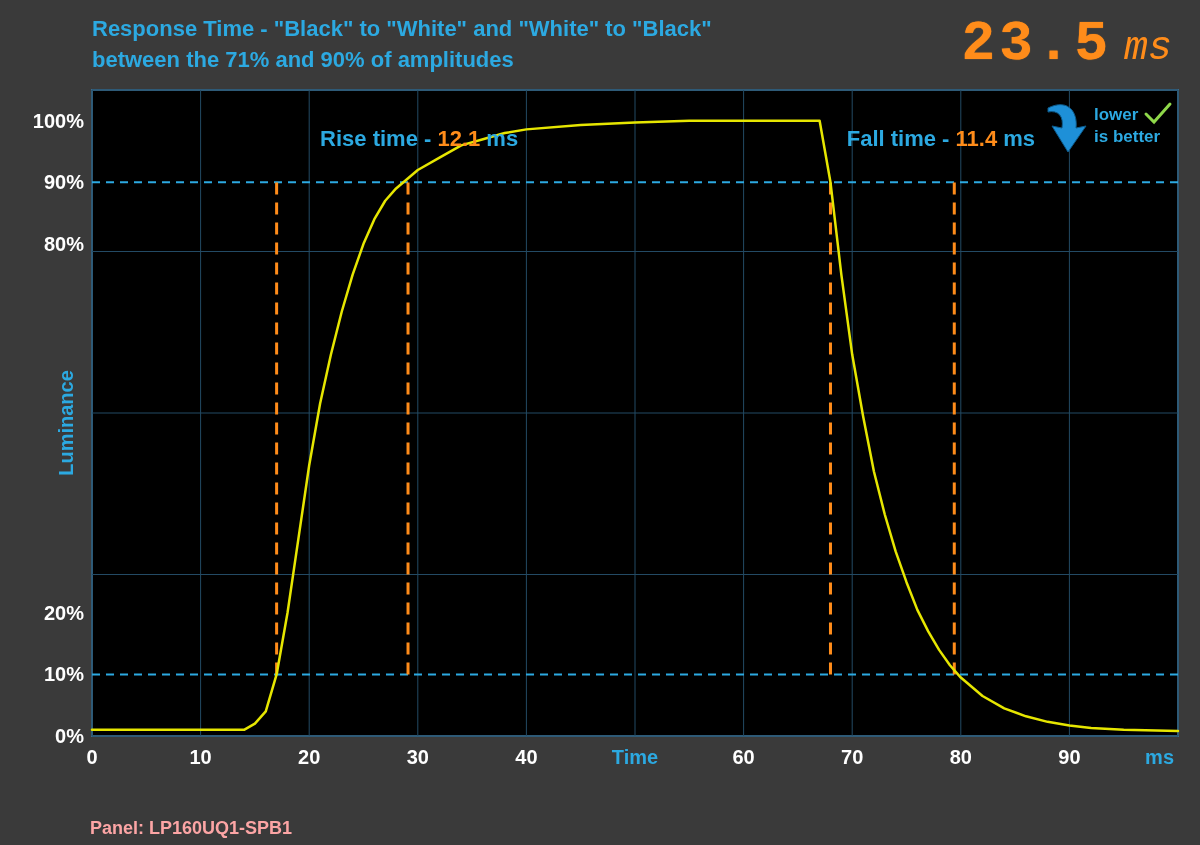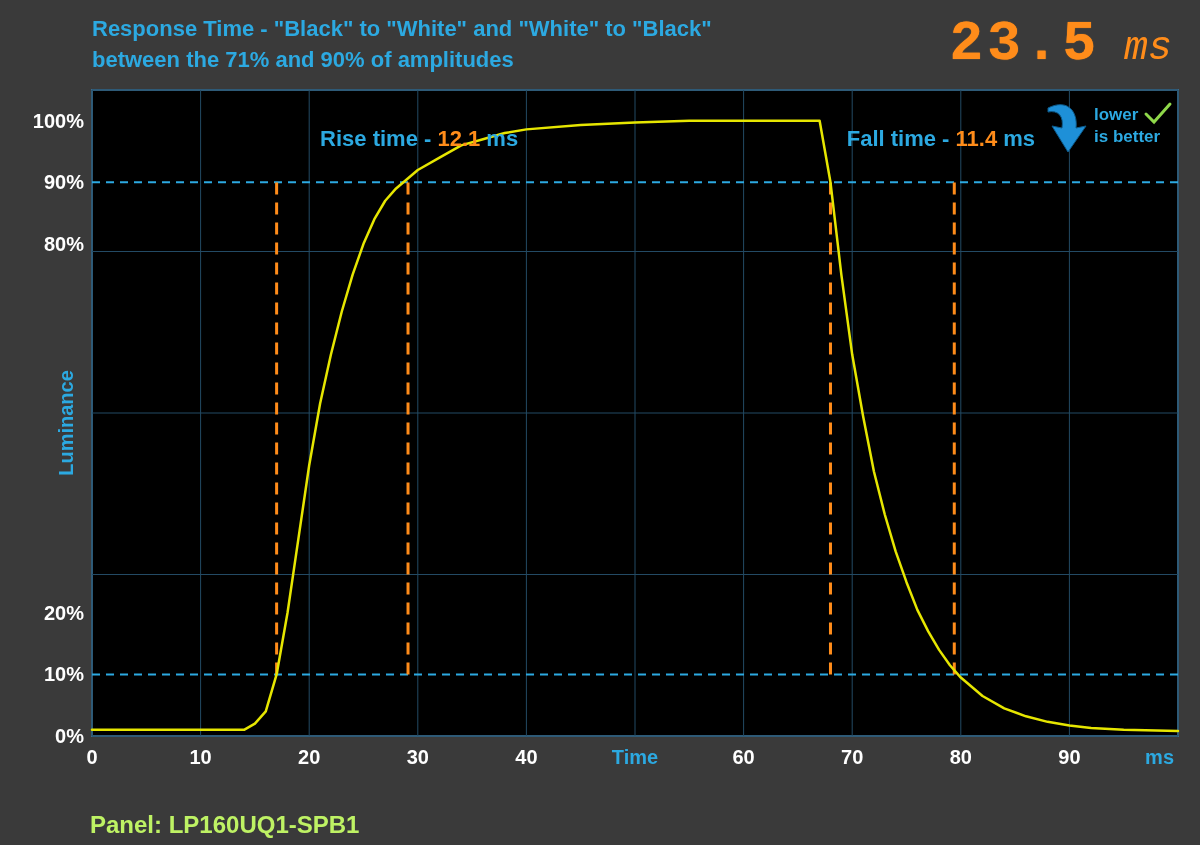--- a/index.html
+++ b/index.html
@@ -16,21 +16,21 @@
     position: relative;
   }
   .header {
     position: absolute;
     top: 14px; left: 92px; right: 20px;
     display: flex; justify-content: space-between;
     align-items: flex-start;
   }
   .title-group { color: #2ca9e1; font-size: 22px; font-weight: bold; line-height: 1.4; }
   .readout {
-    display: flex; align-items: baseline; gap: 24px;
+    display: flex; align-items: baseline; gap: 12px;
     position: absolute; top: 12px; right: 28px;
   }
   .readout .value {
     font-family: 'Digital-7', 'Courier New', monospace;
     font-size: 56px; font-weight: bold;
     color: #ff8c1a;
     letter-spacing: 4px;
     text-shadow: 0 0 1px #ff8c1a;
   }
   .readout .unit {
@@ -39,21 +39,21 @@
   }
   .chart-wrap {
     position: absolute;
     left: 30px; top: 82px;
     width: 1158px; height: 752px;
   }
   svg { display: block; }
   .panel-label {
     position: absolute;
     left: 90px; bottom: 6px;
-    color: #bef264; font-size: 24px; font-weight: bold; text-align: right;
+    color: #fca5a5; font-size: 18px; font-weight: bold; text-align: right;
   }
   .axis-label-y {
     position: absolute;
     left: 14px; top: 50%;
     transform: translateY(-50%) rotate(-90deg);
     transform-origin: center;
     color: #2ca9e1; font-size: 20px; font-weight: bold;
   }
   .tick-text { font-size: 20px; font-weight: bold; fill: #fff; }
   .ann-text { font-size: 22px; font-weight: bold; }

